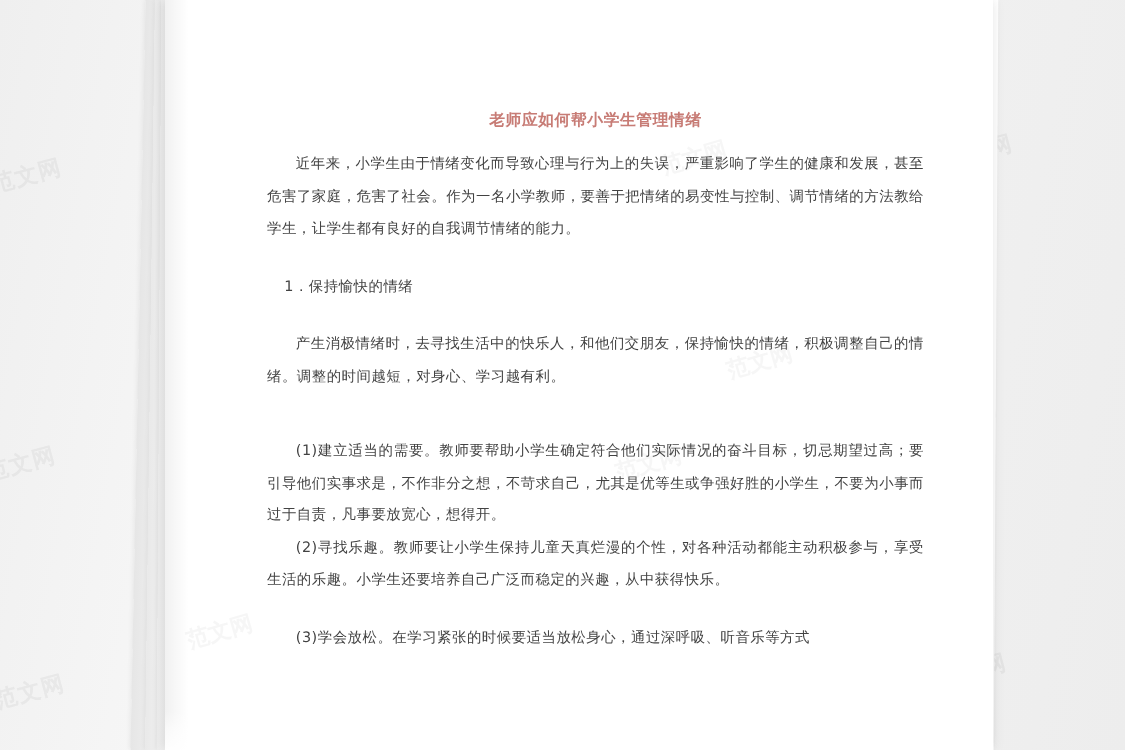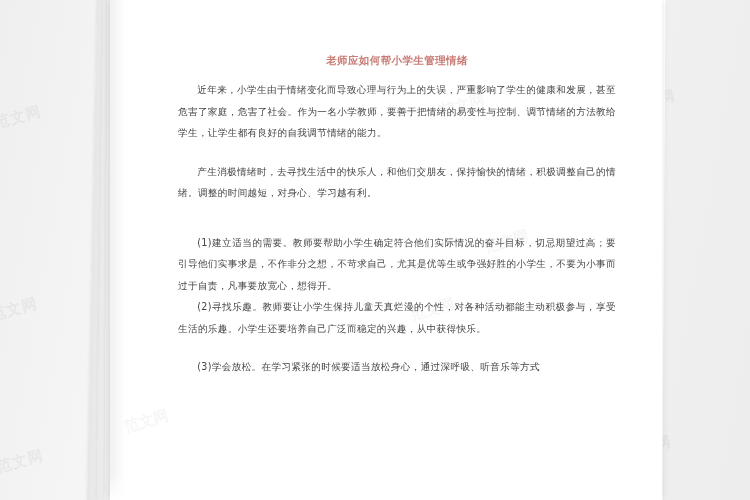--- a/index.html
+++ b/index.html
@@ -90,21 +90,21 @@
   .page-inner {
     position: absolute;
     left: 68px;
     right: 46px;
     top: 0;
     bottom: 0;
   }
 
   .doc-title {
     margin: 0;
-    padding-top: 53px;
+    padding-top: 73px;
     text-align: center;
     font-size: 10.5px;
     line-height: 14px;
     font-weight: bold;
     color: #c06a63;
     letter-spacing: 0.4px;
     opacity: 0.88;
     filter: blur(0.18px);
   }
 
@@ -176,20 +176,21 @@
     <div class="page-wm page-wm-2">范文网</div>
     <div class="page-wm page-wm-3">范文网</div>
 
     <div class="page-inner">
 
       <h1 class="doc-title">老师应如何帮小学生管理情绪</h1>
 
       <p class="para indent para-1">近年来，小学生由于情绪变化而导致心理与行为上的失误，严重影响了学生的健康和发展，甚至危害了家庭，危害了社会。作为一名小学教师，要善于把情绪的易变性与控制、调节情绪的方法教给学生，让学生都有良好的自我调节情绪的能力。</p>
 
 
+      <p class="para heading-1">1．保持愉快的情绪</p>
 
       <p class="para indent para-3">产生消极情绪时，去寻找生活中的快乐人，和他们交朋友，保持愉快的情绪，积极调整自己的情绪。调整的时间越短，对身心、学习越有利。</p>
 
       <p class="para indent para-4">(1)建立适当的需要。教师要帮助小学生确定符合他们实际情况的奋斗目标，切忌期望过高；要引导他们实事求是，不作非分之想，不苛求自己，尤其是优等生或争强好胜的小学生，不要为小事而过于自责，凡事要放宽心，想得开。</p>
 
       <p class="para indent para-5">(2)寻找乐趣。教师要让小学生保持儿童天真烂漫的个性，对各种活动都能主动积极参与，享受生活的乐趣。小学生还要培养自己广泛而稳定的兴趣，从中获得快乐。</p>
 
       <p class="para indent para-6">(3)学会放松。在学习紧张的时候要适当放松身心，通过深呼吸、听音乐等方式</p>
 
     </div>

